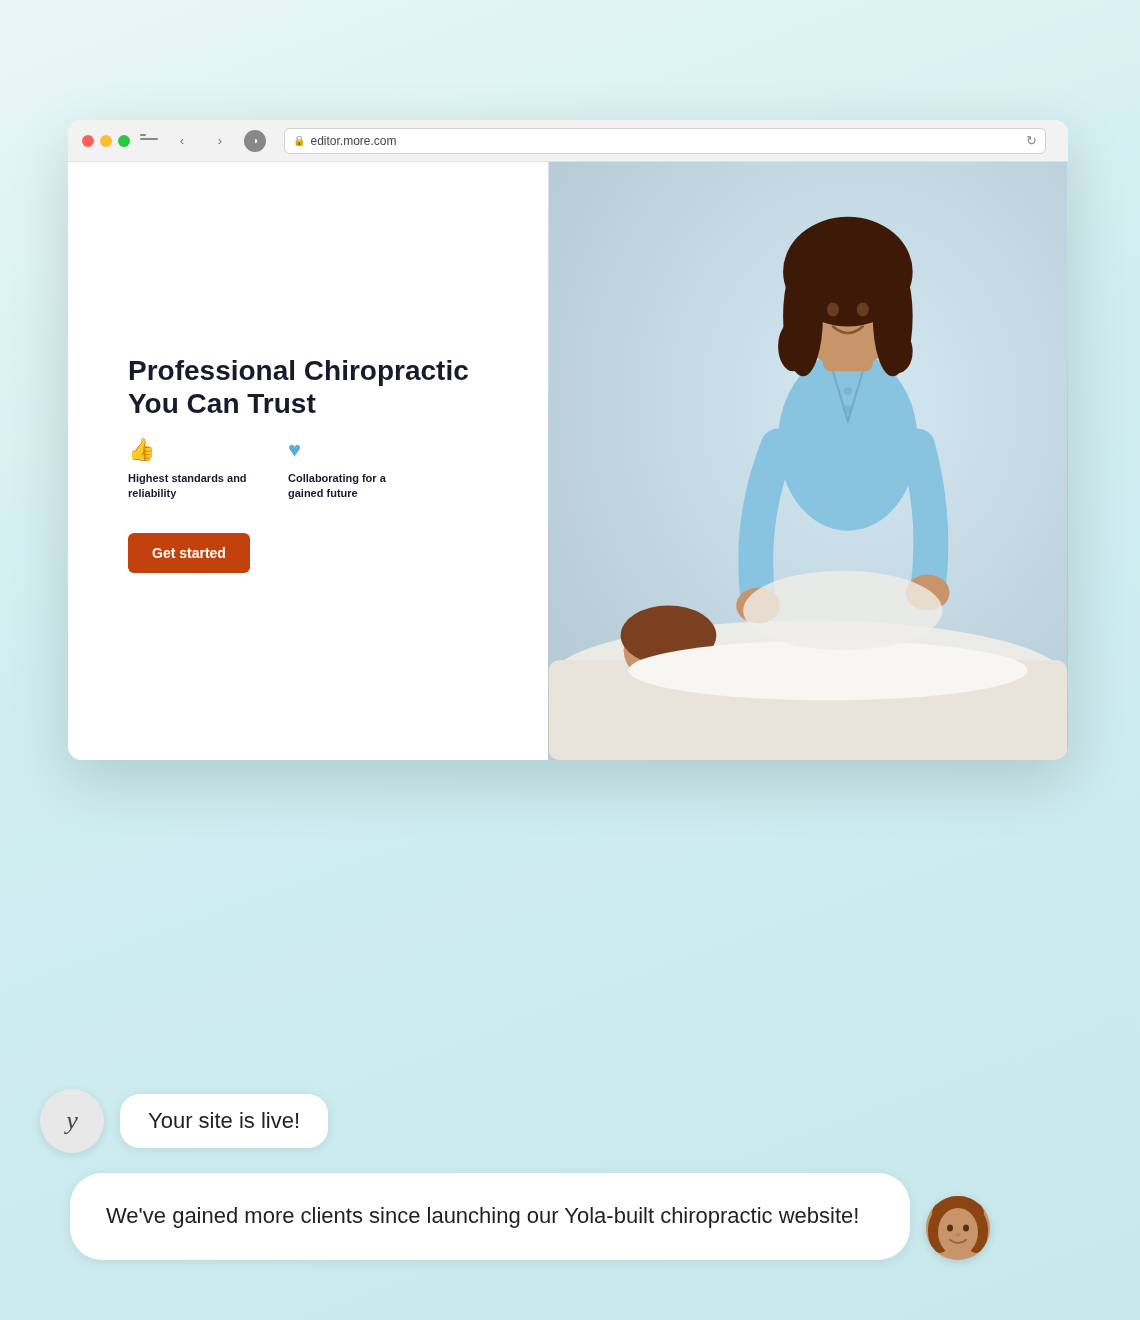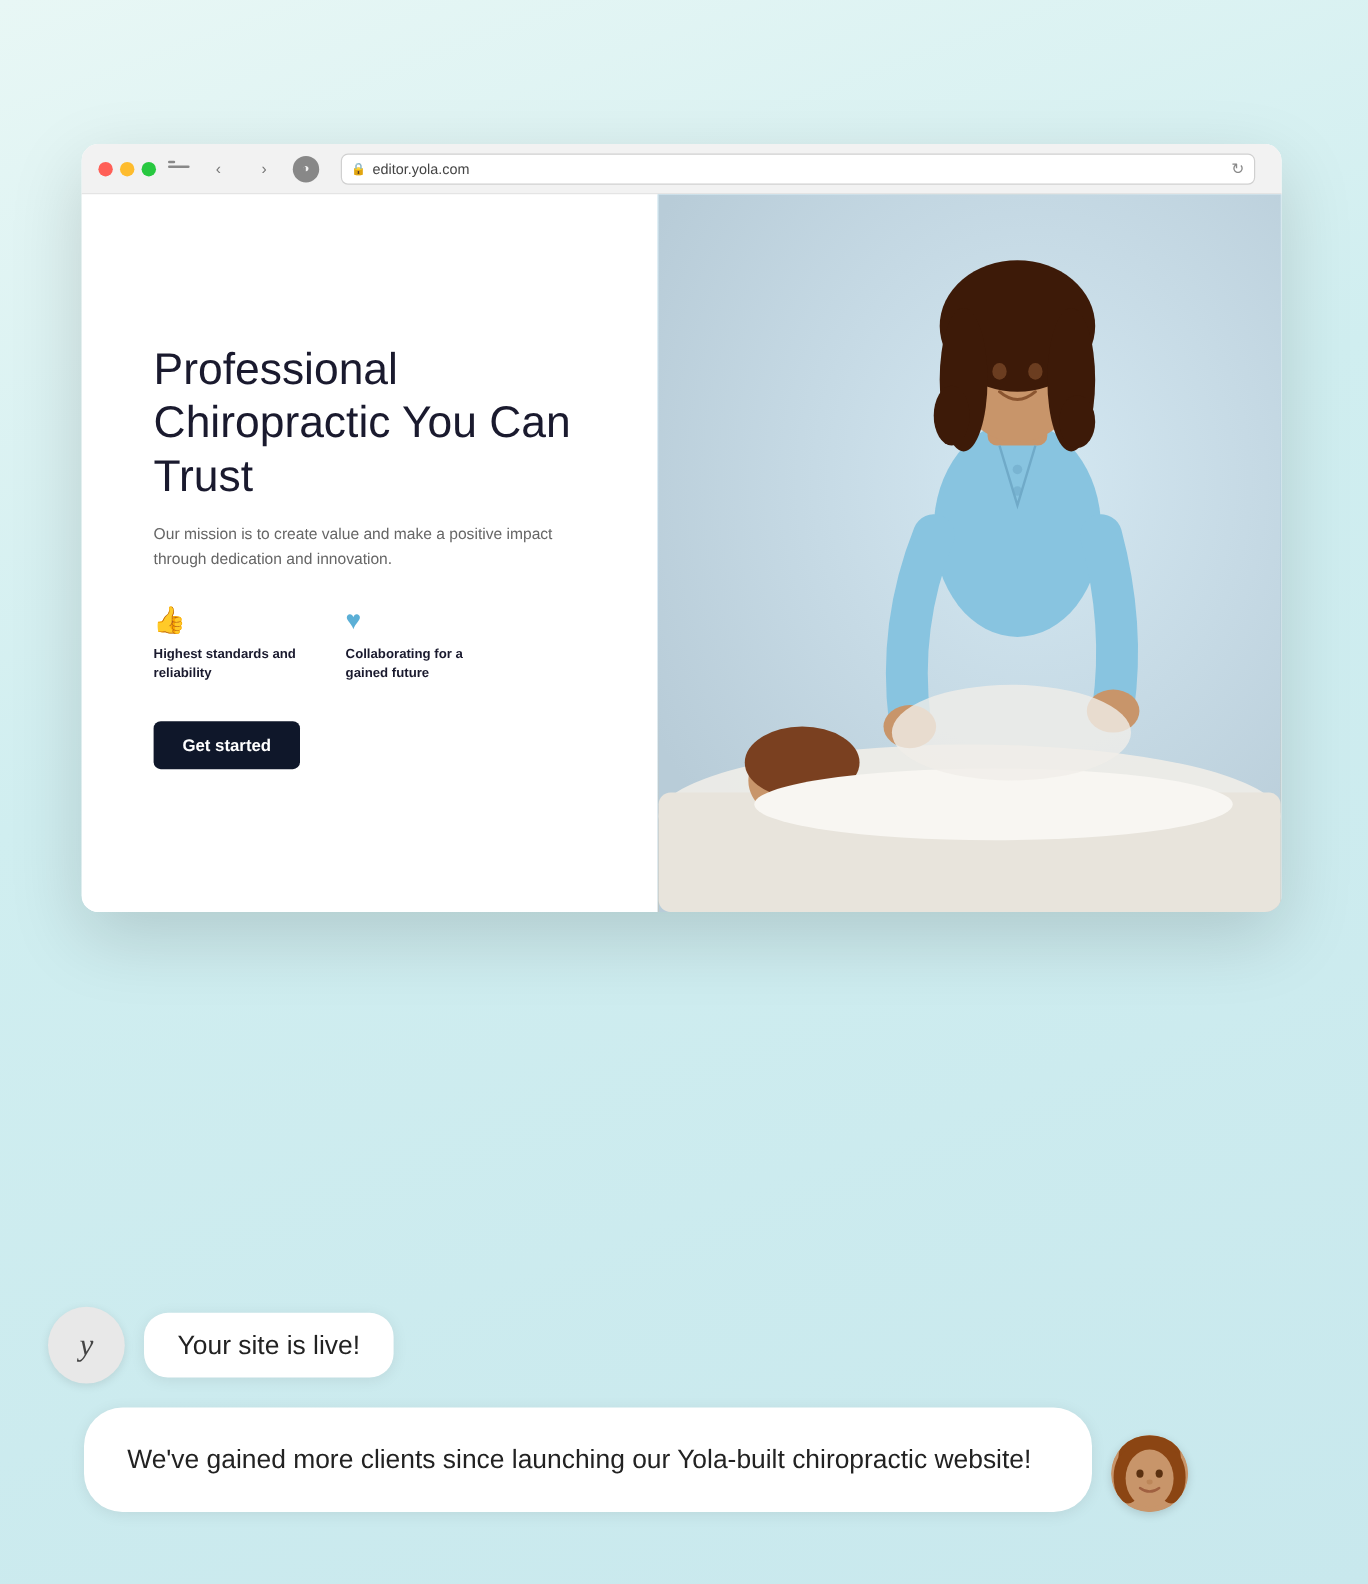--- a/index.html
+++ b/index.html
@@ -130,22 +130,22 @@
     .left-panel {
       width: 48%;
       padding: 55px 50px 50px 60px;
       background: #fff;
       display: flex;
       flex-direction: column;
       justify-content: center;
     }
 
     .hero-title {
-      font-size: 37px;
-      font-weight: 400;
+      font-size: 28px;
+      font-weight: 700;
       color: #1a1a2e;
       line-height: 1.2;
       margin-bottom: 16px;
     }
 
     .hero-desc {
       font-size: 13px;
       color: #666;
       line-height: 1.6;
       margin-bottom: 28px;
@@ -172,21 +172,21 @@
     .feature-label {
       font-size: 11px;
       font-weight: 600;
       color: #1a1a2e;
       line-height: 1.4;
       max-width: 130px;
     }
 
     .cta-button {
       display: inline-block;
-      background: #0f172a;
+      background: #c2410c;
       color: #fff;
       border: none;
       border-radius: 6px;
       padding: 12px 24px;
       font-size: 14px;
       font-weight: 600;
       cursor: pointer;
       width: fit-content;
     }
 
@@ -331,30 +331,29 @@
     <button class="browser-btn">
       <span class="chevron">›</span>
     </button>
 
     <div class="brightness-btn">
       <span>◑</span>
     </div>
 
     <div class="url-bar">
       <span class="lock-icon">🔒</span>
-      <span>editor.yola.com</span>
+      <span>editor.more.com</span>
       <span class="reload-icon">↻</span>
     </div>
   </div>
 
   <div class="website-content">
 
     <div class="left-panel">
       <h1 class="hero-title">Professional Chiropractic You Can Trust</h1>
-      <p class="hero-desc">Our mission is to create value and make a positive impact through dedication and innovation.</p>
 
       <div class="features-row">
         <div class="feature-item">
           <span class="feature-icon thumbsup">👍</span>
           <span class="feature-label">Highest standards and reliability</span>
         </div>
         <div class="feature-item">
           <span class="feature-icon heart" style="color:#5bafd6;">♥</span>
           <span class="feature-label">Collaborating for a gained future</span>
         </div>

